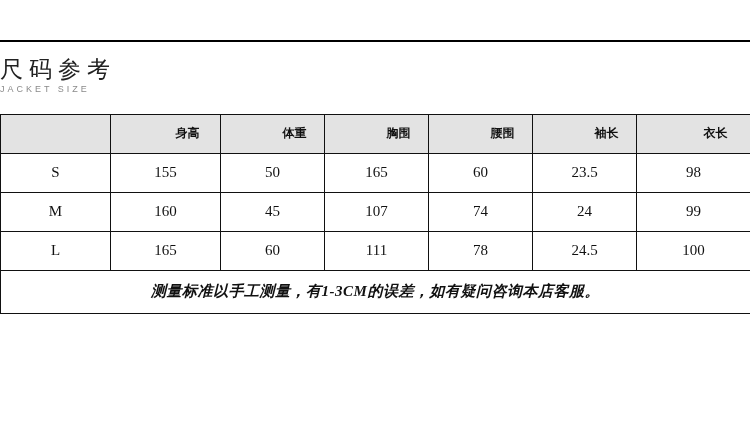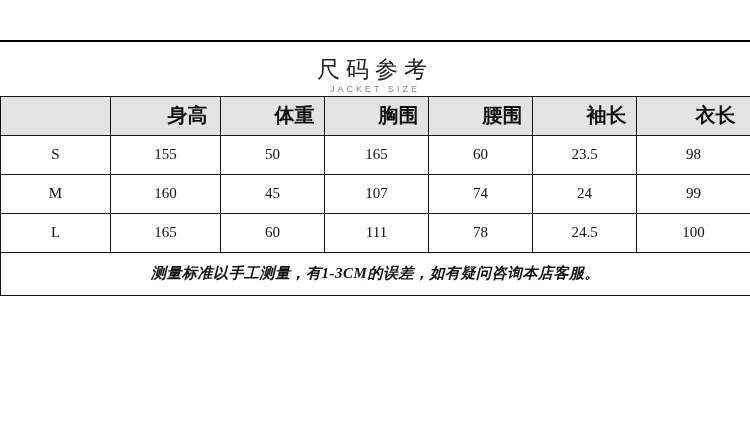--- a/index.html
+++ b/index.html
@@ -21,23 +21,23 @@
     background: #ffffff;
     box-sizing: border-box;
   }
   .rule {
     width: 750px;
     height: 2px;
     background: #000000;
   }
   .rule.top { margin-top: 40px; }
   .title-block {
-    text-align: center;
+    text-align: left;
     padding-top: 14px;
-    padding-bottom: 2px;
+    padding-bottom: 20px;
   }
   .title-cn {
     font-family: "Liberation Serif", serif;
     font-size: 23px;
     letter-spacing: 6px;
     color: #222222;
     line-height: 1.2;
   }
   .title-en {
     font-family: "Liberation Sans", sans-serif;
@@ -57,21 +57,21 @@
     text-align: center;
     vertical-align: middle;
     font-size: 15px;
     font-family: "Liberation Serif", serif;
     color: #111111;
     padding: 0;
   }
   table.size-table thead th {
     background: #e3e3e3;
     font-weight: bold;
-    font-size: 20px;
+    font-size: 12px;
     padding-left: 44px;
   }
   table.size-table thead th.corner {
     background: #e3e3e3;
   }
   table.size-table tbody td.size-label {
     font-size: 15px;
   }
   table.size-table tfoot td.note {
     height: 42px;

